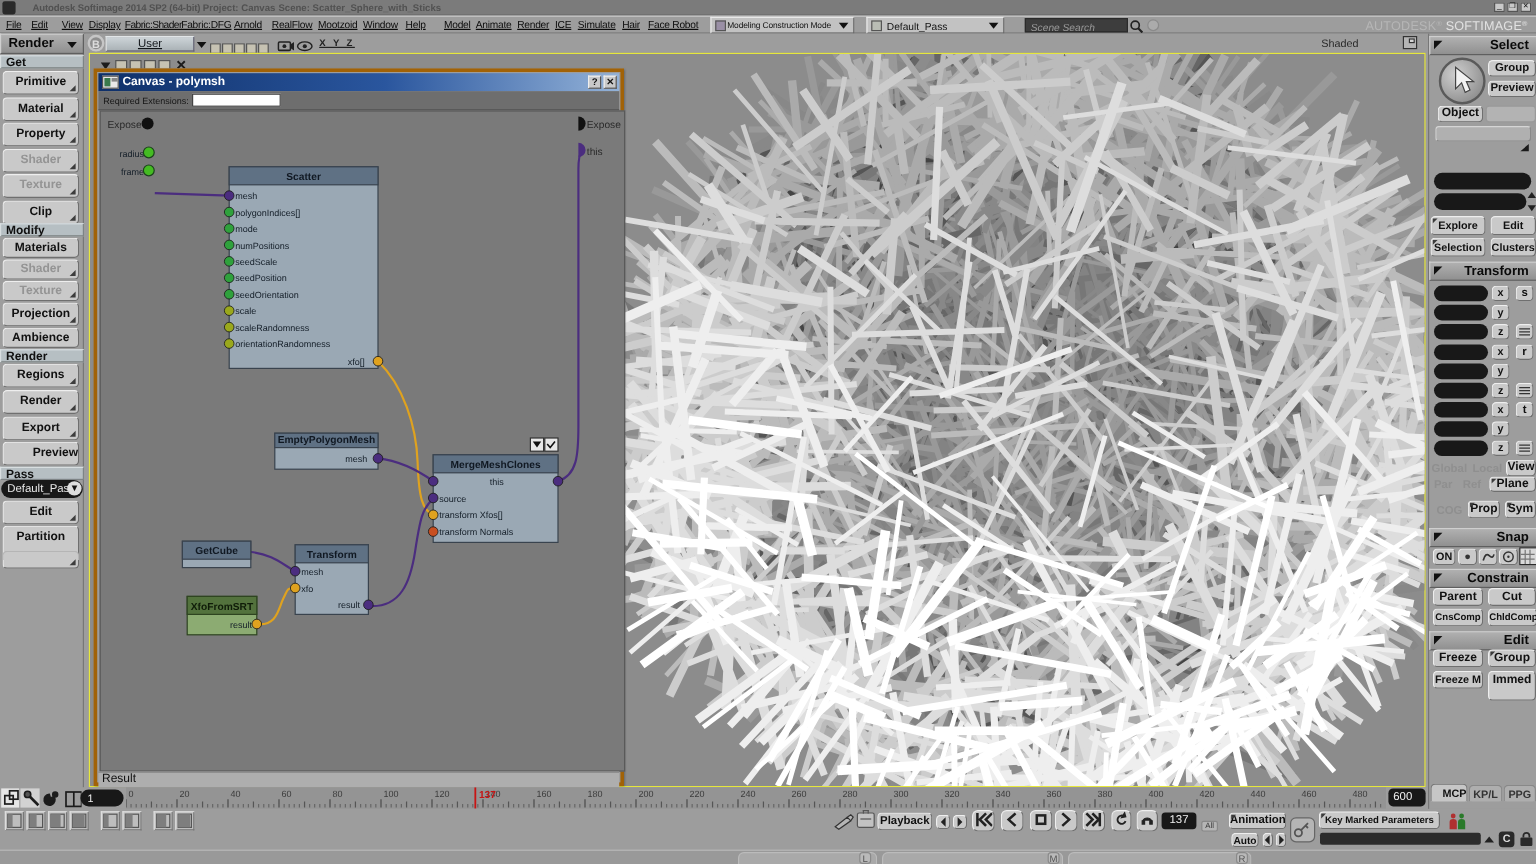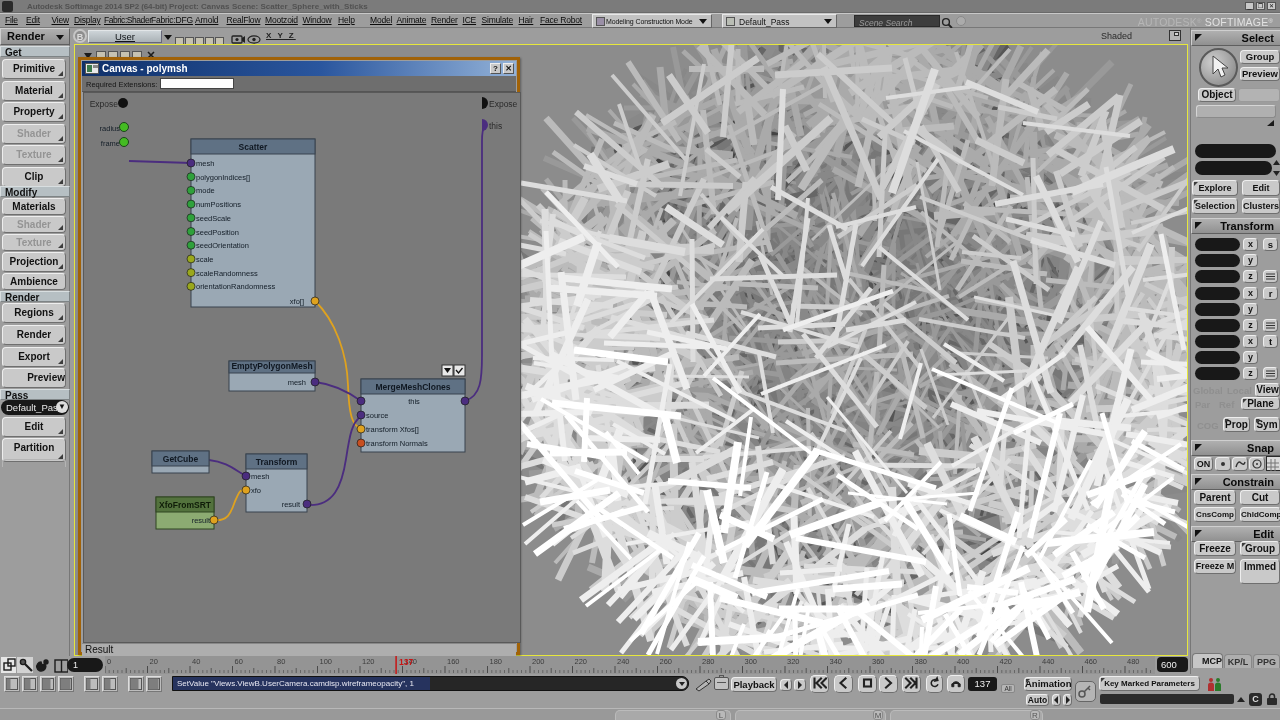--- a/index.html
+++ b/index.html
@@ -85,21 +85,21 @@
     <div class="btn" style="left:2px;top:223.5px;width:64px;height:20px;line-height:18px;">Projection<div class="fold"></div></div>
     <div class="btn" style="left:2px;top:245px;width:64px;height:17px;line-height:15px;">Ambience</div>
     <div class="seclabel" style="top:263px;height:11px;">Render</div>
     <div class="btn" style="left:2px;top:274.5px;width:64px;height:20px;line-height:18px;">Regions<div class="fold"></div></div>
     <div class="btn" style="left:2px;top:296.5px;width:64px;height:20px;line-height:18px;">Render<div class="fold"></div></div>
     <div class="btn" style="left:2px;top:318.5px;width:64px;height:20px;line-height:18px;">Export<div class="fold"></div></div>
     <div class="btn" style="left:2px;top:340px;width:64px;height:20px;line-height:18px;text-align:right;">Preview</div>
     <div class="seclabel" style="top:361px;height:11px;">Pass</div>
     <div class="pill" style="left:1px;top:372px;width:68px;height:15px;border-radius:8px;color:#e8e8e8;font-size:9.5px;line-height:15px;padding-left:5px;">Default_Pas<span style="position:absolute;right:1px;top:1px;width:12px;height:12px;background:#ddd;border-radius:7px;color:#111;font-size:8px;text-align:center;line-height:12px;">▼</span></div>
     <div class="btn" style="left:2px;top:388.5px;width:64px;height:20px;line-height:18px;">Edit<div class="fold"></div></div>
-    <div class="btn" style="left:2px;top:410px;width:64px;height:24px;line-height:18px;">Partition<div class="fold"></div></div>
+    <div class="btn" style="left:2px;top:410px;width:64px;height:36px;line-height:18px;">Partition<div class="fold"></div></div>
     <div style="position:absolute;left:2px;top:431px;width:64px;height:8px;border:1px solid #b5b5b5;border-bottom:none;border-radius:4px 4px 0 0;"></div>
   </div>
 
 <div class="abs" style="left:71px;top:28px;width:1119px;height:628px;background:#9d9d9d;">
 
  <div class="abs" style="left:2px;top:1px;width:14px;height:14px;border:2px solid #c6c6c6;border-radius:9px;background:#8e8e8e;color:#dcdcdc;font-size:9px;font-weight:bold;text-align:center;line-height:13px;">B</div>
  <div class="abs" style="left:17px;top:2px;width:74px;height:13px;background:linear-gradient(#cdd4d8,#aab2b6);border:1px solid;border-color:#e2e6e8 #667 #667 #e2e6e8;font-size:9.5px;text-align:center;color:#101418;text-decoration:underline;">User</div>
  <div class="abs" style="left:93px;top:7px;width:0;height:0;border-left:4px solid transparent;border-right:4px solid transparent;border-top:5px solid #111;"></div>
  <div class="abs" style="left:104px;top:4px;width:50px;height:9px;">
   <svg width="50" height="9">
@@ -778,26 +778,20 @@
         <rect x="1.5" y="1.5" width="6" height="11" fill="#7e7e7e"></rect>
       </svg></div>
     <div class="abs" style="left:128px;top:2px;width:16px;height:16px;background:#bdbdbd;border:1px solid;border-color:#ddd #777 #777 #ddd;"><svg width="14" height="14">
         <rect x="1.5" y="1.5" width="11" height="11" fill="none" stroke="#555"></rect>
         <rect x="1.5" y="1.5" width="8" height="11" fill="#7e7e7e"></rect>
       </svg></div>
     <div class="abs" style="left:146px;top:2px;width:16px;height:16px;background:#bdbdbd;border:1px solid;border-color:#ddd #777 #777 #ddd;"><svg width="14" height="14">
         <rect x="1.5" y="1.5" width="11" height="11" fill="none" stroke="#555"></rect>
         <rect x="1.5" y="1.5" width="10" height="11" fill="#7e7e7e"></rect>
       </svg></div>
-    <div class="abs" style="left:172px;top:2px;width:517px;height:15px;background:#262626;border-radius:0 7px 7px 0;border:1px solid #111;">
-      <div style="position:absolute;left:0;top:0;width:257px;height:13px;background:#26335e;color:#e8e8f2;font-size:8px;line-height:13px;padding-left:4px;white-space:nowrap;overflow:hidden;">SetValue "Views.ViewB.UserCamera.camdisp.wireframeopacity", 1</div>
-      <div style="position:absolute;right:1px;top:1px;width:11px;height:11px;background:#c9c9c9;border-radius:6px;">
-        <div style="position:absolute;left:2.5px;top:4px;width:0;height:0;border-left:3px solid transparent;border-right:3px solid transparent;border-top:4px solid #222;"></div>
-      </div>
-    </div>
     <svg class="abs" style="left:694px;top:3px;" width="18" height="15">
       <path d="M2 12 L12 4 L15 7 L5 14 Z M12 4 l3-2 2 2 -2 3z" fill="#b5b5b5" stroke="#333" stroke-width="1"></path>
     </svg>
     <div class="abs" style="left:714px;top:3px;width:15px;height:13px;background:#c2c2c2;border:1px solid #555;border-radius:2px;">
       <div style="position:absolute;left:4px;top:-3px;width:5px;height:3px;border:1px solid #555;border-bottom:none;"></div>
       <div style="position:absolute;left:2px;top:4px;right:2px;height:1px;background:#555;"></div>
     </div>
     <div class="btn" style="left:731px;top:3px;width:46px;height:15px;line-height:13px;font-size:9.5px;font-weight:bold;position:absolute;">Playback</div>
     <div class="btn" style="left:780px;top:5px;width:12px;height:12px;position:absolute;"><svg width="10" height="10">
         <path d="M7 1 L3 5 L7 9z" fill="#222"></path>

